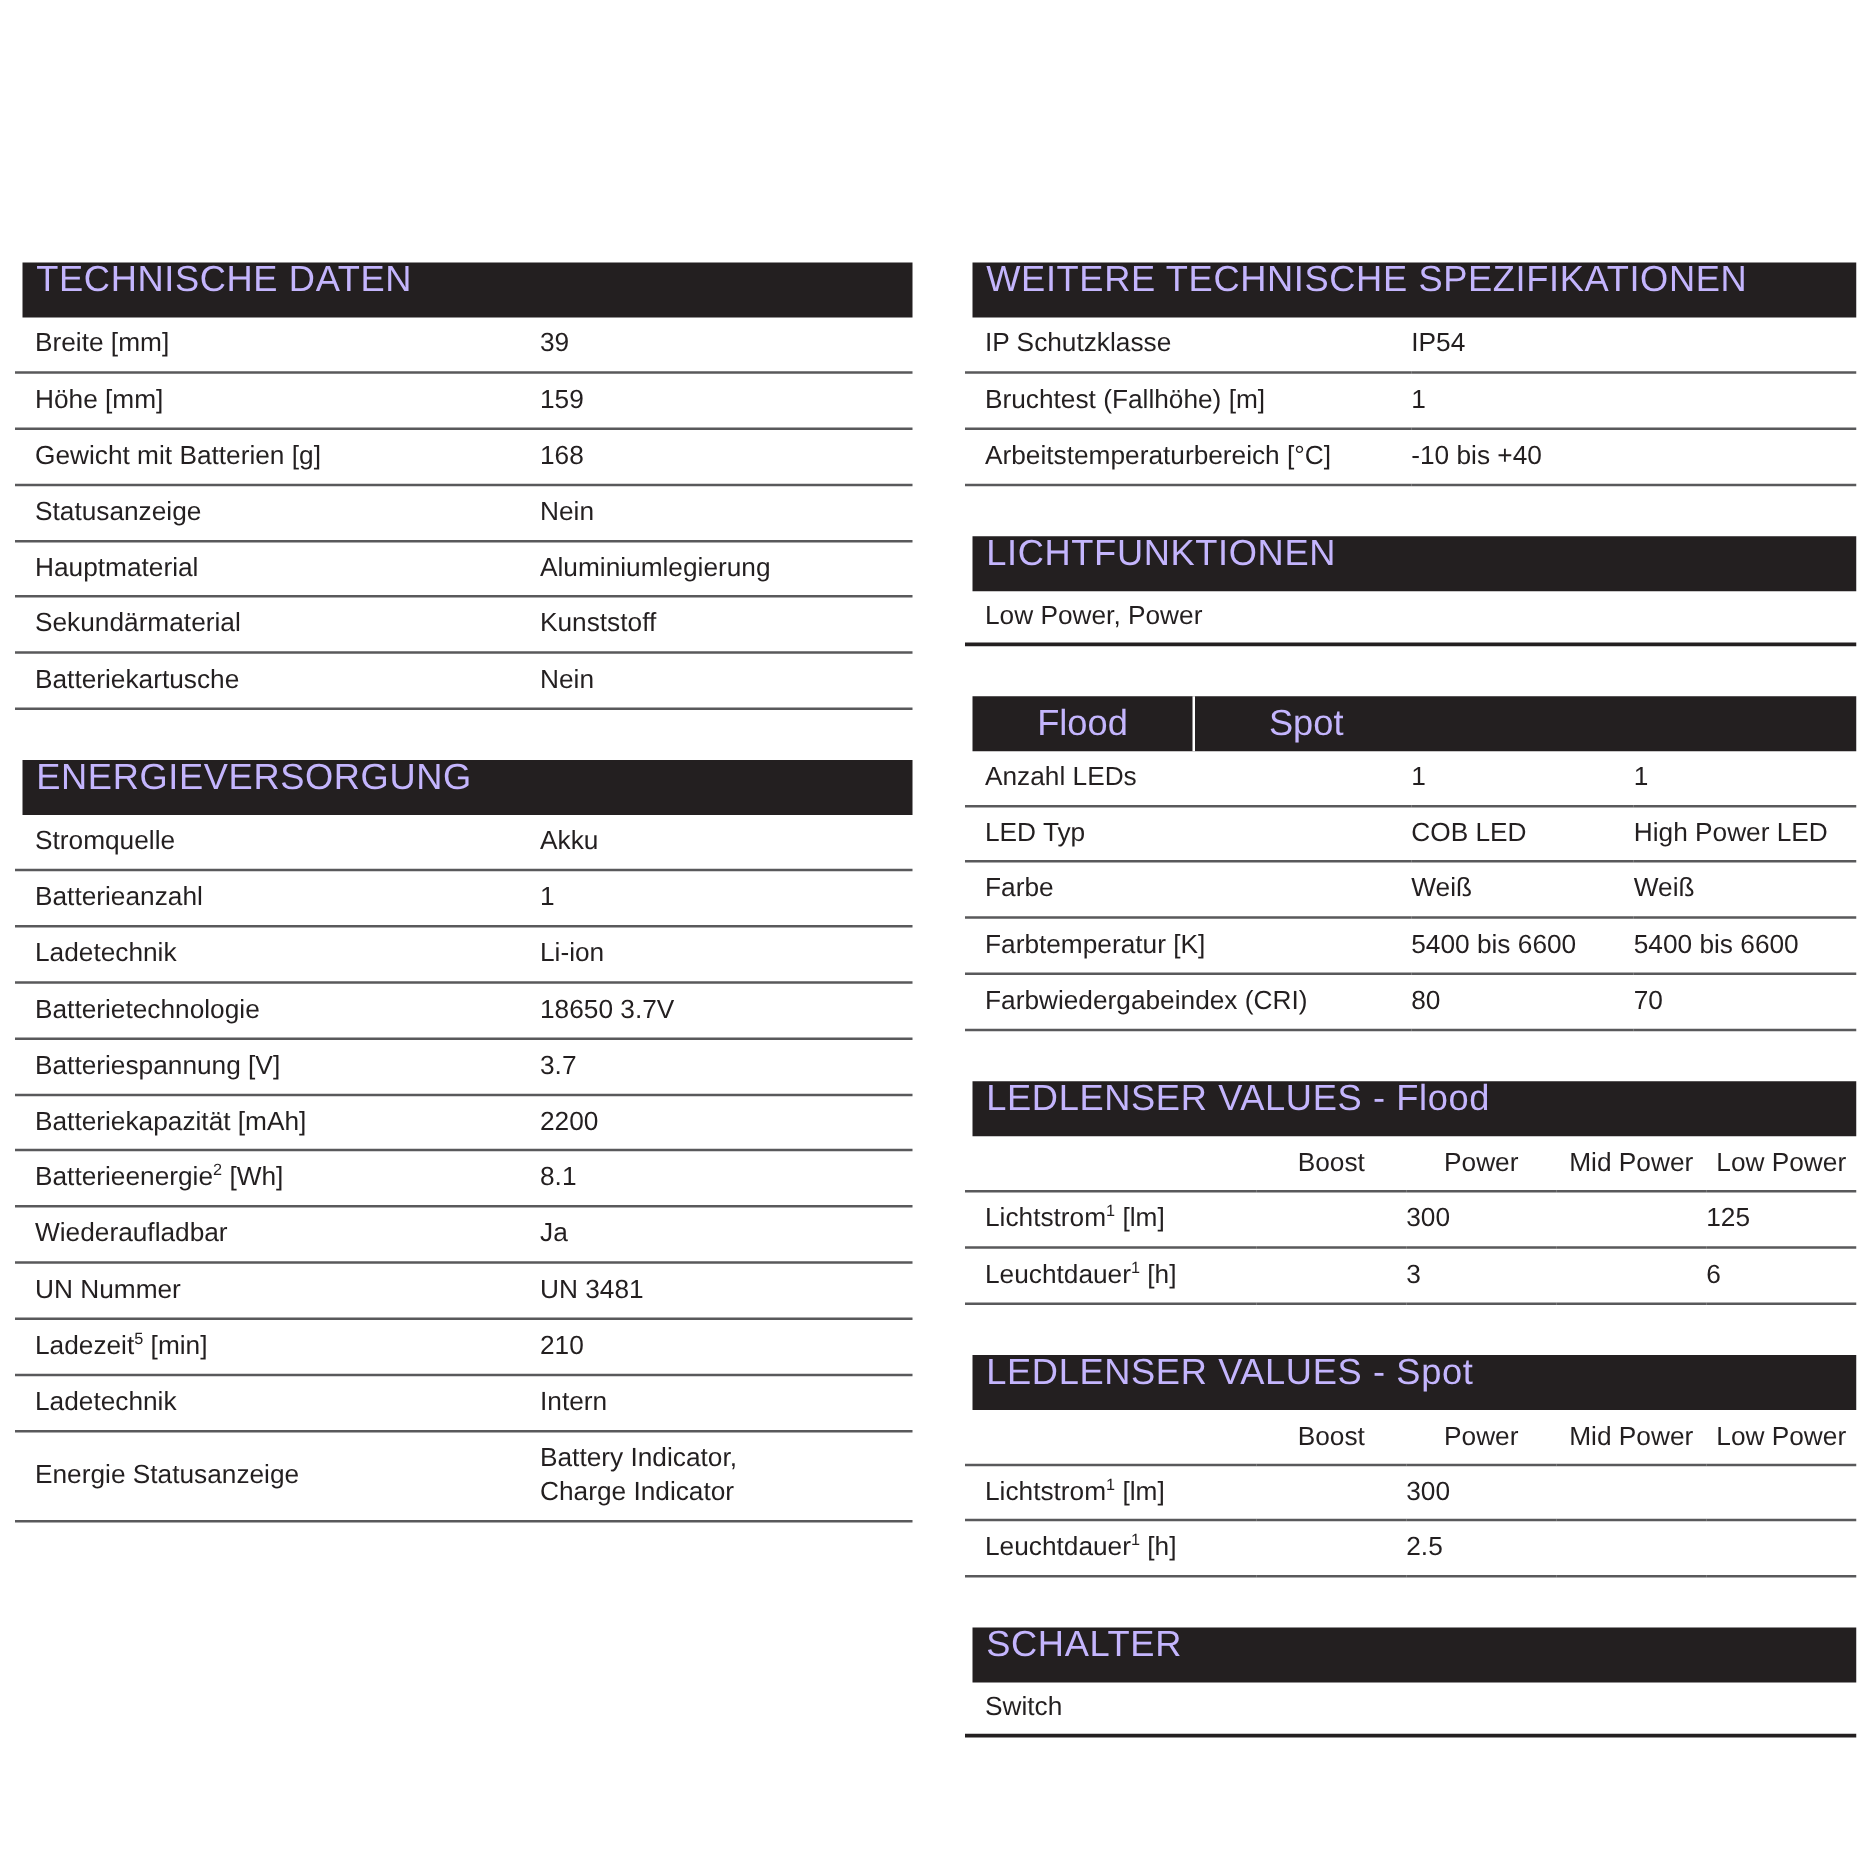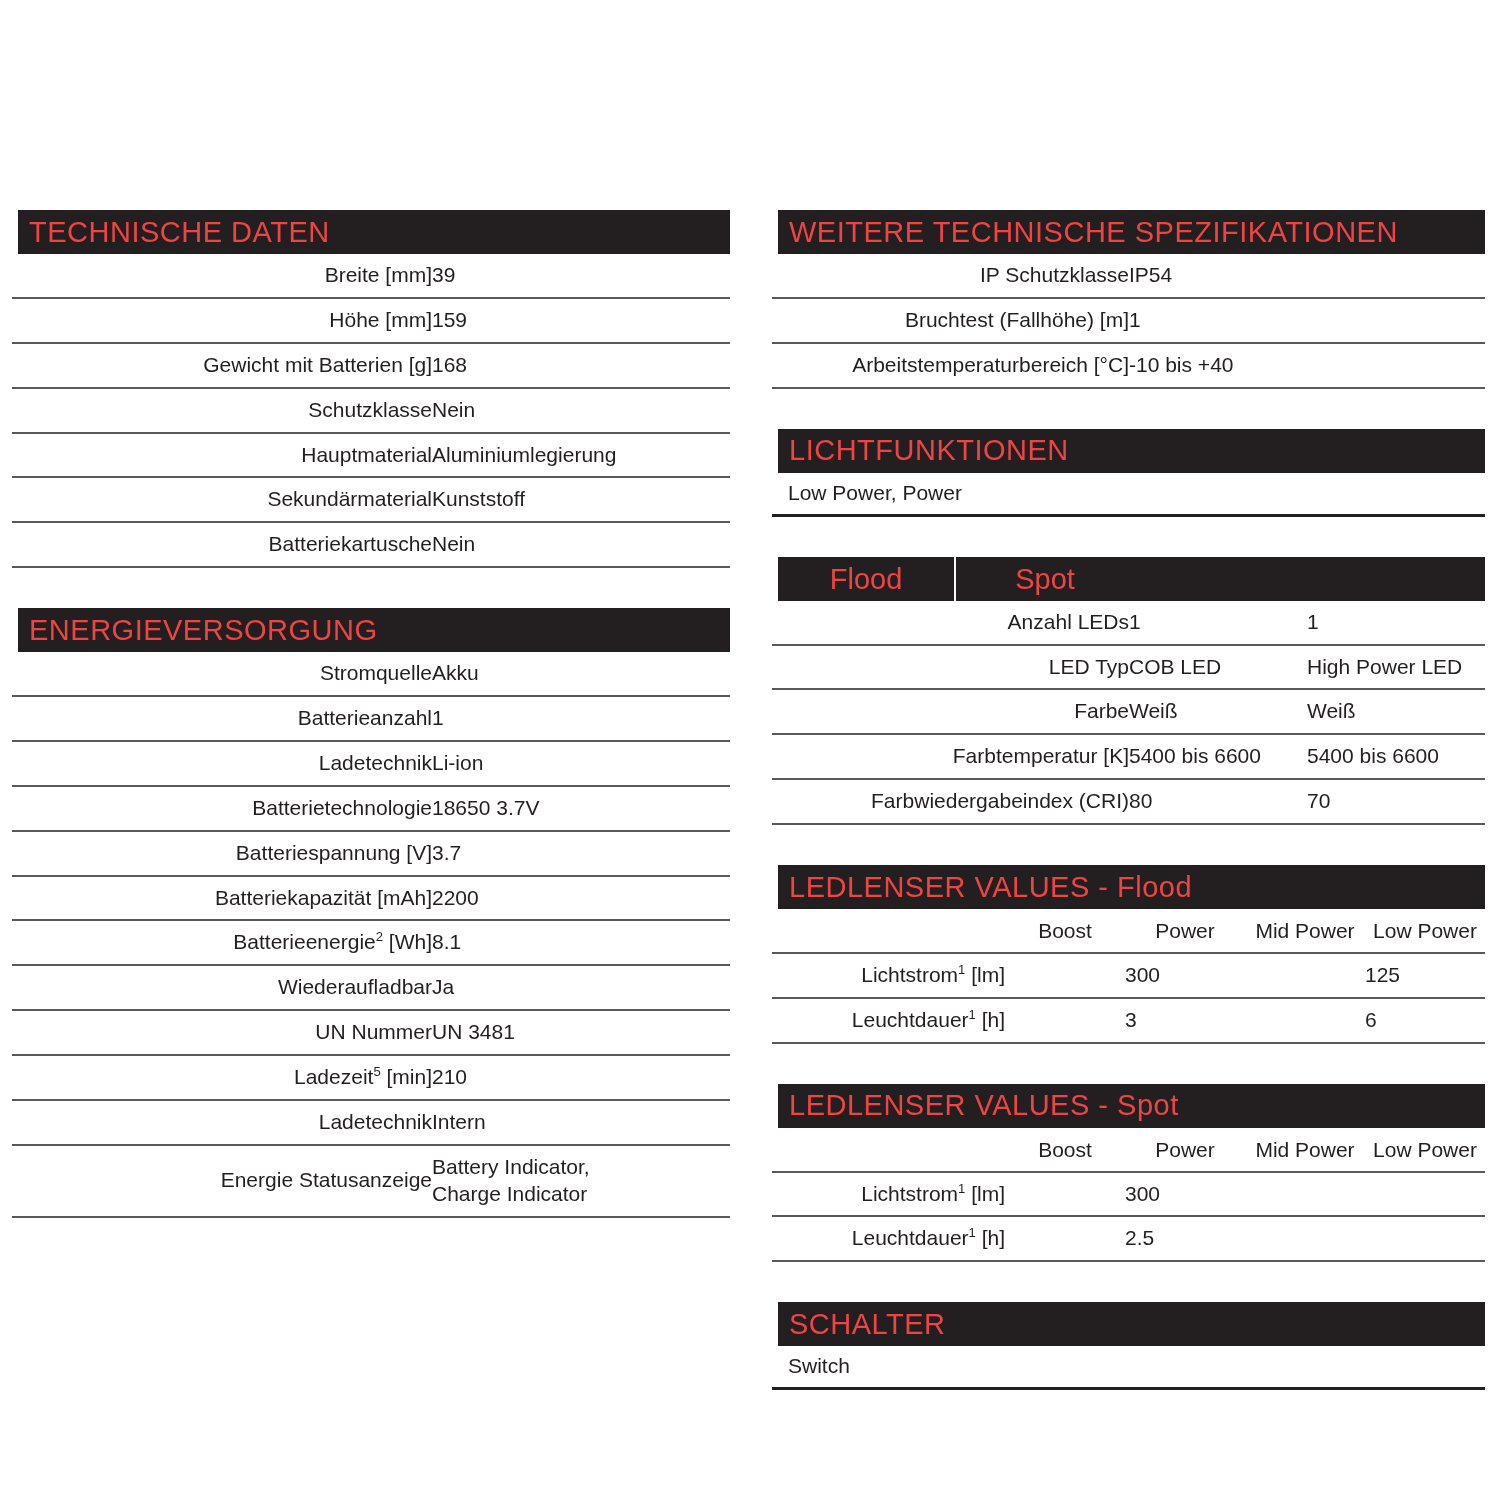--- a/index.html
+++ b/index.html
@@ -27,24 +27,24 @@
   }
   .col-left  { left: 12px;  width: 718px; }
   .col-right { left: 772px; width: 713px; }
 
   
   .section { margin-bottom: 40px; }
   .section:last-child { margin-bottom: 0; }
 
   .sec-head {
     background: #231f20;
-    color: #ef4444;
+    color: #c4b5fd;
     height: 44px;
     display: flex;
-    align-items: center;
+    align-items: flex-start;
     margin-left: 6px;
     box-sizing: border-box;
   }
   .sec-head-title {
     font-size: 29px;
     font-weight: 400;
     letter-spacing: 0.5px;
     padding-left: 11px;
     white-space: nowrap;
     line-height: 1;
@@ -77,21 +77,21 @@
   }
   table.spec td {
     font-size: 21px;
     padding: 8px 0 8px 0;
     border-bottom: 2px solid #59595b;
     vertical-align: middle;
     line-height: 1.28;
   }
   table.spec td.lbl {
     padding-left: 16px;
-    text-align: right;
+    text-align: left;
     margin-top: 48px;
   }
   table.spec td.val {
     text-align: left;
   }
   td.lbl sup, td.val sup {
     font-size: 13px;
     vertical-align: super;
     line-height: 0;
   }
@@ -155,21 +155,21 @@
             </tr>
             <tr>
               <td class="lbl">Höhe [mm]</td>
               <td class="val">159</td>
             </tr>
             <tr>
               <td class="lbl">Gewicht mit Batterien [g]</td>
               <td class="val">168</td>
             </tr>
             <tr>
-              <td class="lbl">Schutzklasse</td>
+              <td class="lbl">Statusanzeige</td>
               <td class="val">Nein</td>
             </tr>
             <tr>
               <td class="lbl">Hauptmaterial</td>
               <td class="val">Aluminiumlegierung</td>
             </tr>
             <tr>
               <td class="lbl">Sekundärmaterial</td>
               <td class="val">Kunststoff</td>
             </tr>

